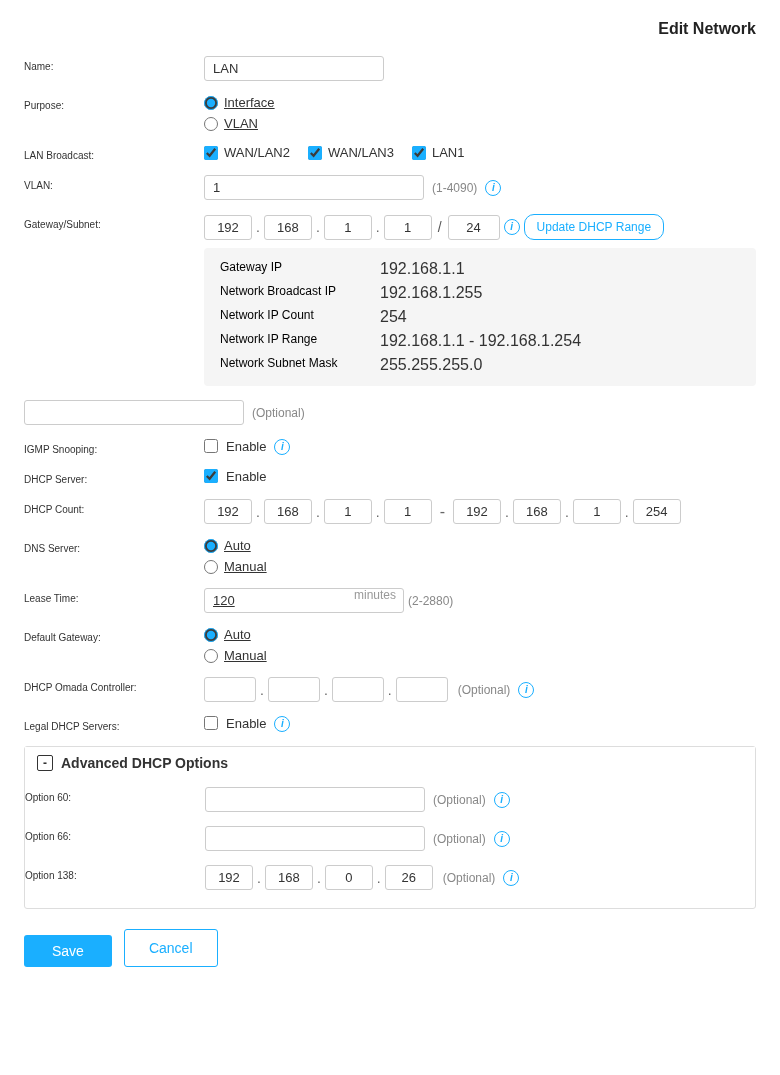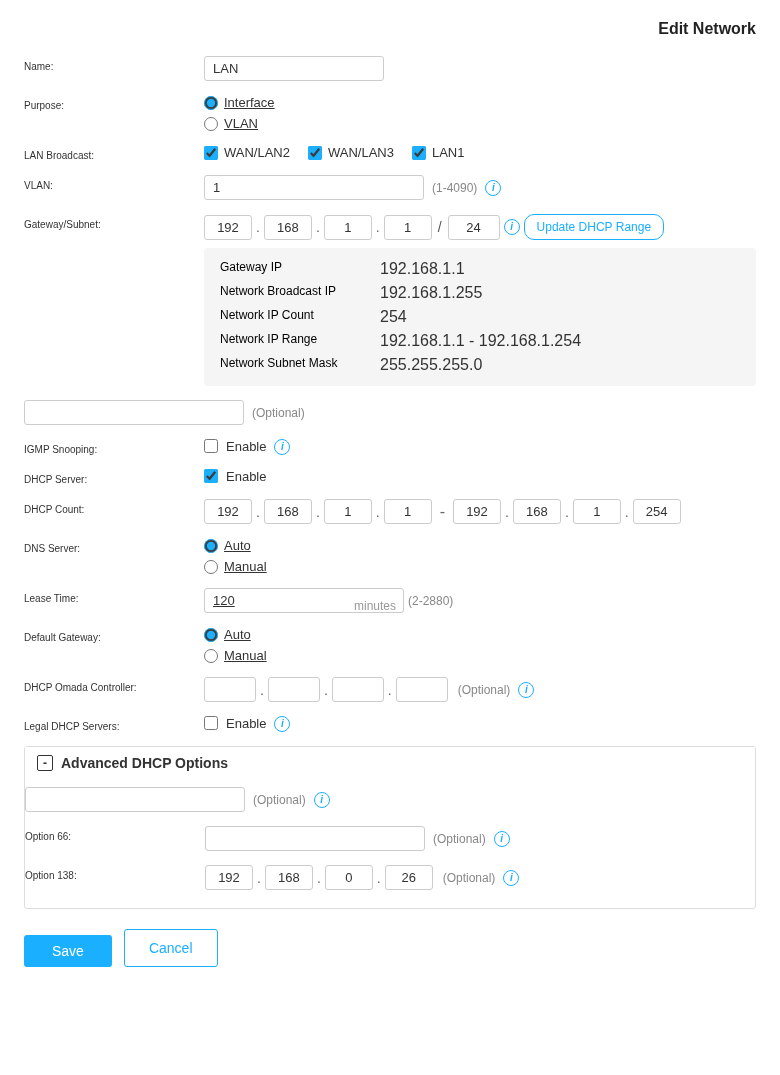--- a/index.html
+++ b/index.html
@@ -155,21 +155,21 @@
       padding: 0 4px;
     }
     .lease-row {
       display: flex;
       align-items: center;
       gap: 4px;
     }
     .lease-input-wrap {
       position: relative;
       display: inline-flex;
-      align-items: flex-end;
+      align-items: flex-start;
       text-decoration: underline;
     }
     .lease-input {
       width: 200px;
       padding-right: 60px;
     }
     .lease-unit {
       position: absolute;
       right: 8px;
       color: #999;
@@ -472,20 +472,21 @@
 </div>
 
 <div class="advanced-section">
   <div class="advanced-header">
     <span class="collapse-icon">-</span>
     <span class="advanced-title">Advanced DHCP Options</span>
   </div>
   <div class="advanced-content">
 
     <div class="form-row" style="padding: 0 0 0 0;">
+      <div class="form-label">Option 60:</div>
       <div class="form-control">
         <div style="display:flex;align-items:center;gap:8px;">
           <input type="text" class="option-input" value="" style="">
           <span class="hint-text">(Optional)</span>
           <span class="info-icon">i</span>
         </div>
       </div>
     </div>
 
     <div class="form-row">

